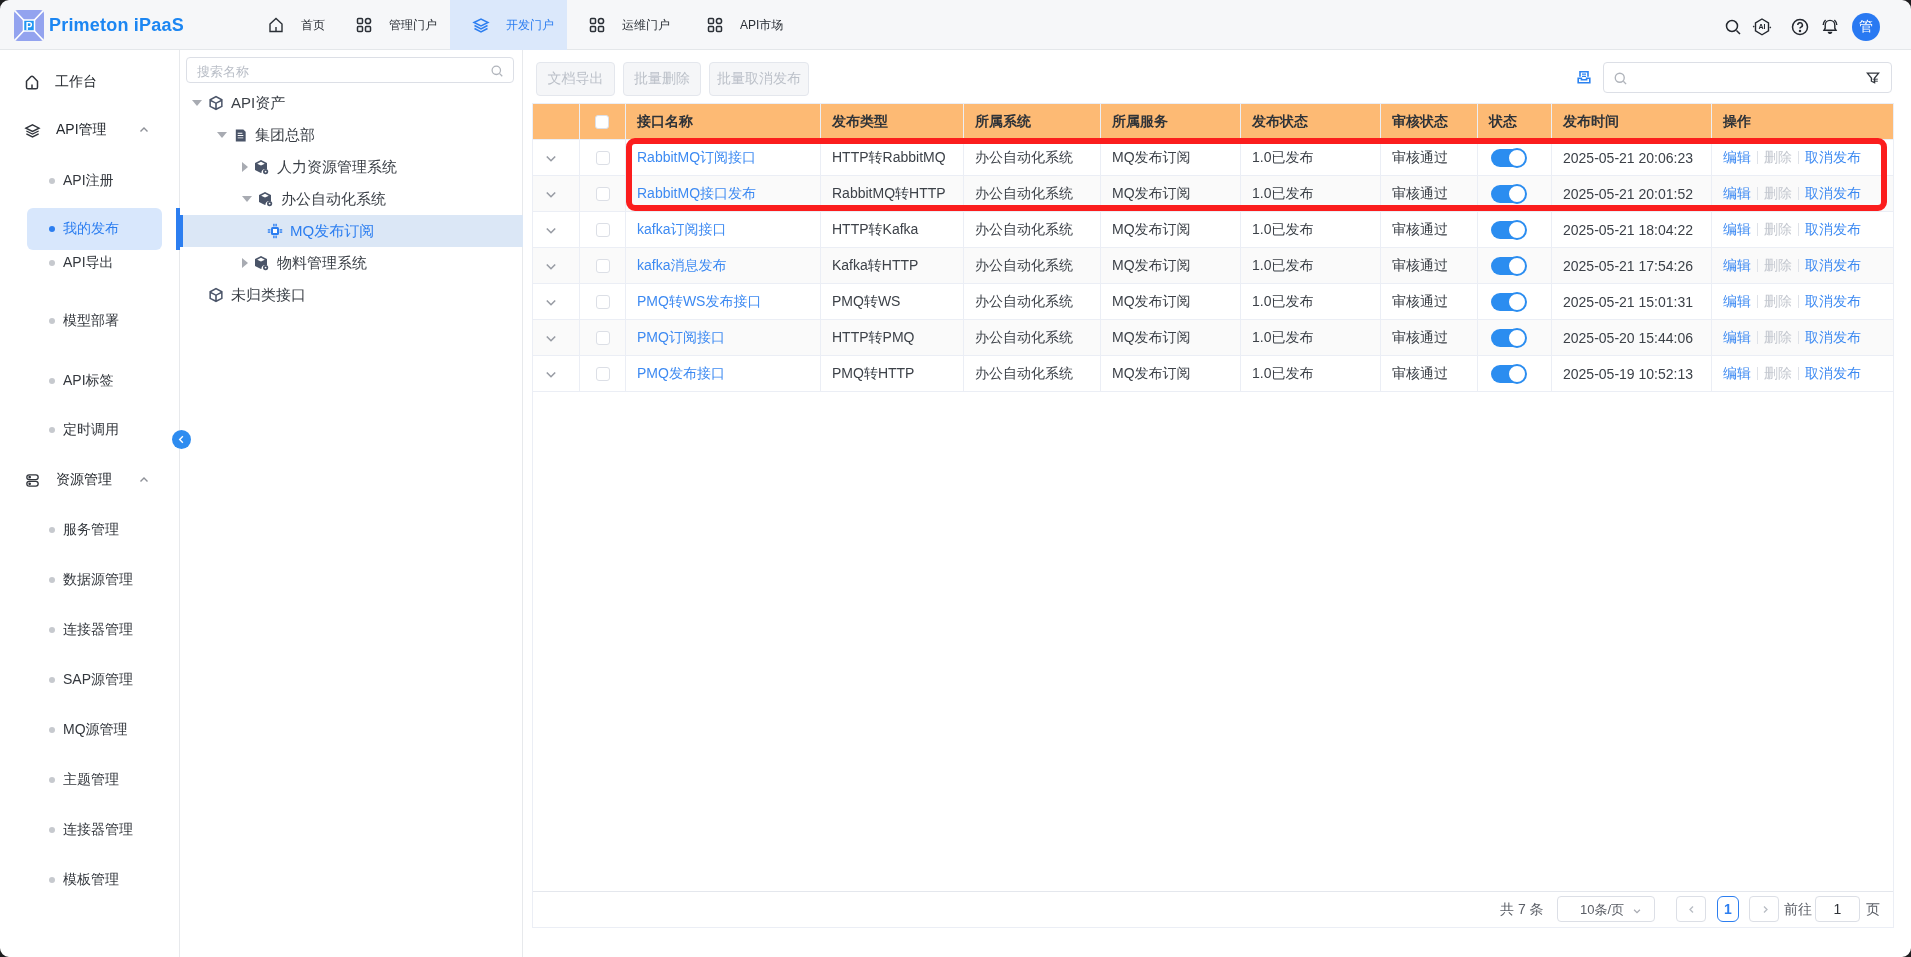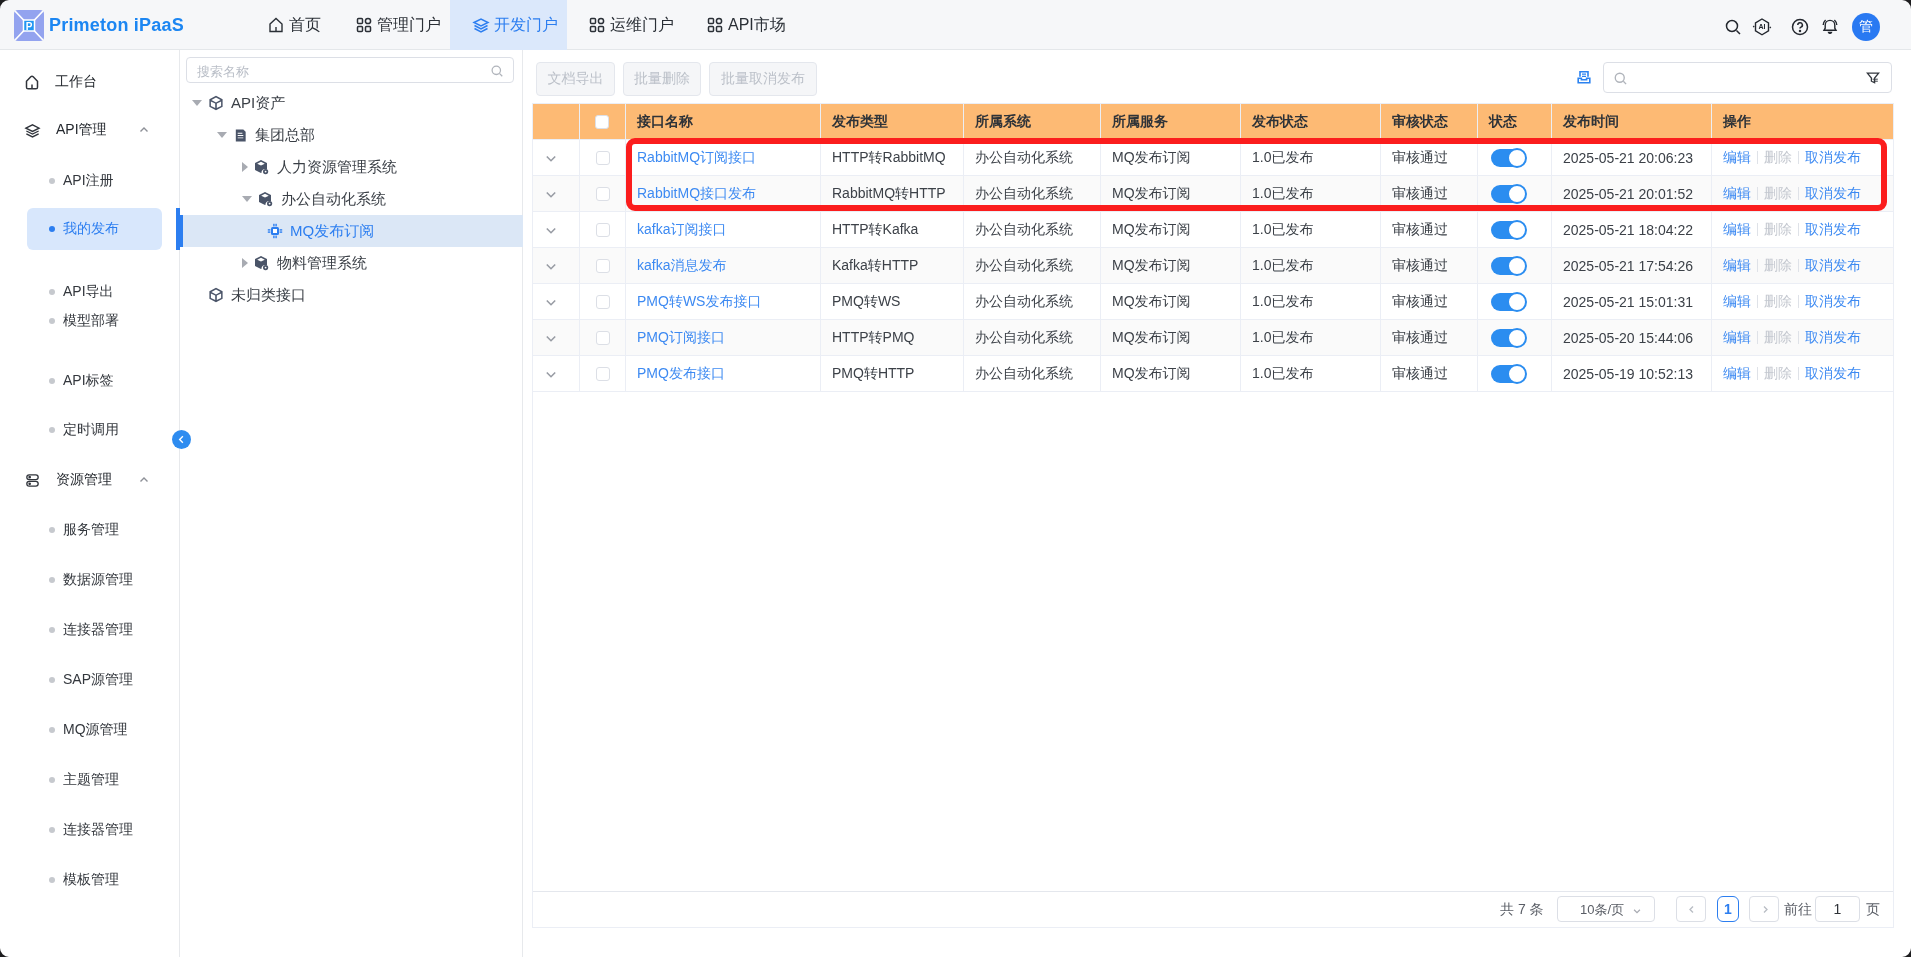--- a/index.html
+++ b/index.html
@@ -4,21 +4,21 @@
 <style>
 * { margin:0; padding:0; box-sizing:border-box; }
 html,body { width:1911px; height:957px; overflow:hidden; }
 body { font-family:"Liberation Sans", sans-serif; font-size:14px; color:#303133; background:#fff; }
 #app { position:absolute; left:0; top:0; width:1911px; height:957px; background:#fff; }
 
 
 #nav { position:absolute; left:0; top:0; width:1911px; height:50px; background:#f6f7f9; border-bottom:1px solid #e4e7ea; }
 #logo { position:absolute; left:14px; top:10px; width:30px; height:31px; }
 #brand { position:absolute; left:49px; top:15px; font-size:18px; font-weight:bold; color:#1c86f2; letter-spacing:0.2px; }
-.navitem { position:absolute; top:0; height:50px; display:flex; align-items:center; gap:4px; font-size:16px; color:#2a2f36; }
+.navitem { position:absolute; top:0; height:50px; display:flex; align-items:center; gap:16px; font-size:12px; color:#2a2f36; }
 .navitem svg { display:block; }
 .navitem.active { color:#2c7ef0; }
 #navtab-active { position:absolute; left:450px; top:0; width:117px; height:50px; background:#dbe8fb; }
 .topicon { position:absolute; top:17px; width:20px; height:20px; }
 #avatar { position:absolute; left:1852px; top:13px; width:28px; height:28px; border-radius:50%; background:#2979f2; color:#fff; font-size:14px; display:flex; align-items:center; justify-content:center; }
 
 
 #sidebar { position:absolute; left:0; top:50px; width:180px; height:907px; background:#fff; border-right:1px solid #e7e9ec; }
 .side-group { position:absolute; left:24px; height:20px; display:flex; align-items:center; gap:15px; font-size:14px; color:#24282e;justify-content:space-between; }
 .side-sub { position:absolute; left:49px; height:20px; display:flex; align-items:center; gap:8px; font-size:14px; color:#33373d; }
@@ -171,21 +171,21 @@
         </svg>
     </div>
     <div class="side-sub" style="top:121px;">
         <span class="dot"></span>
         <span>API注册</span>
       </div>
     <div class="side-sub" style="top:169px; color:#2c7ef0;">
         <span class="dot" style="background:#2c7ef0;"></span>
         <span>我的发布</span>
       </div>
-    <div class="side-sub" style="top:232px;">
+    <div class="side-sub" style="top:203px;">
         <span class="dot"></span>
         <span>API导出</span>
       </div>
     <div class="side-sub" style="top:261px;">
         <span class="dot"></span>
         <span>模型部署</span>
       </div>
     <div class="side-sub" style="top:321px;">
         <span class="dot"></span>
         <span>API标签</span>
@@ -313,21 +313,21 @@
       <svg class="ticon" width="16" height="16" viewBox="0 0 16 16">
           <path fill="#4a5468" d="M8 0.8 L14.6 4.2 V11.8 L8 15.2 L1.4 11.8 V4.2 Z M8 2.6 L3.4 5 L8 7.4 L12.6 5 Z M2.9 6.4 V10.9 L7.2 13.1 V8.6 Z M13.1 6.4 L8.8 8.6 V13.1 L13.1 10.9 Z"></path>
         </svg>
       <span>未归类接口</span>
     </div>
   </div>
 
   <div id="main">
     <div class="btn" style="left:13px; width:79px;">文档导出</div>
     <div class="btn" style="left:100px; width:78px;">批量删除</div>
-    <div class="btn" style="left:186px; width:108px;">批量取消发布</div>
+    <div class="btn" style="left:186px; width:100px;">批量取消发布</div>
     <svg style="position:absolute; left:1054px; top:20px;" width="14" height="14" viewBox="0 0 14 14" fill="none" stroke="#2b82f0" stroke-width="1.6">
         <path d="M3 6.8 V1.8 H11 V6.8"></path>
         <path d="M5 4.2 H9 M5 6.4 H9" stroke-width="1.3"></path>
         <path d="M1.2 8.2 H4.4 V9.8 H9.6 V8.2 H12.8 V12.8 H1.2 Z"></path>
       </svg>
     <div id="srch">
       <svg style="position:absolute; left:9px; top:8px;" width="15" height="15" viewBox="0 0 20 20" fill="none" stroke="#b0b4bb" stroke-width="1.8">
           <circle cx="9" cy="9" r="6"></circle>
           <path d="M13.8 13.8 L17.5 17.5"></path>
         </svg>

